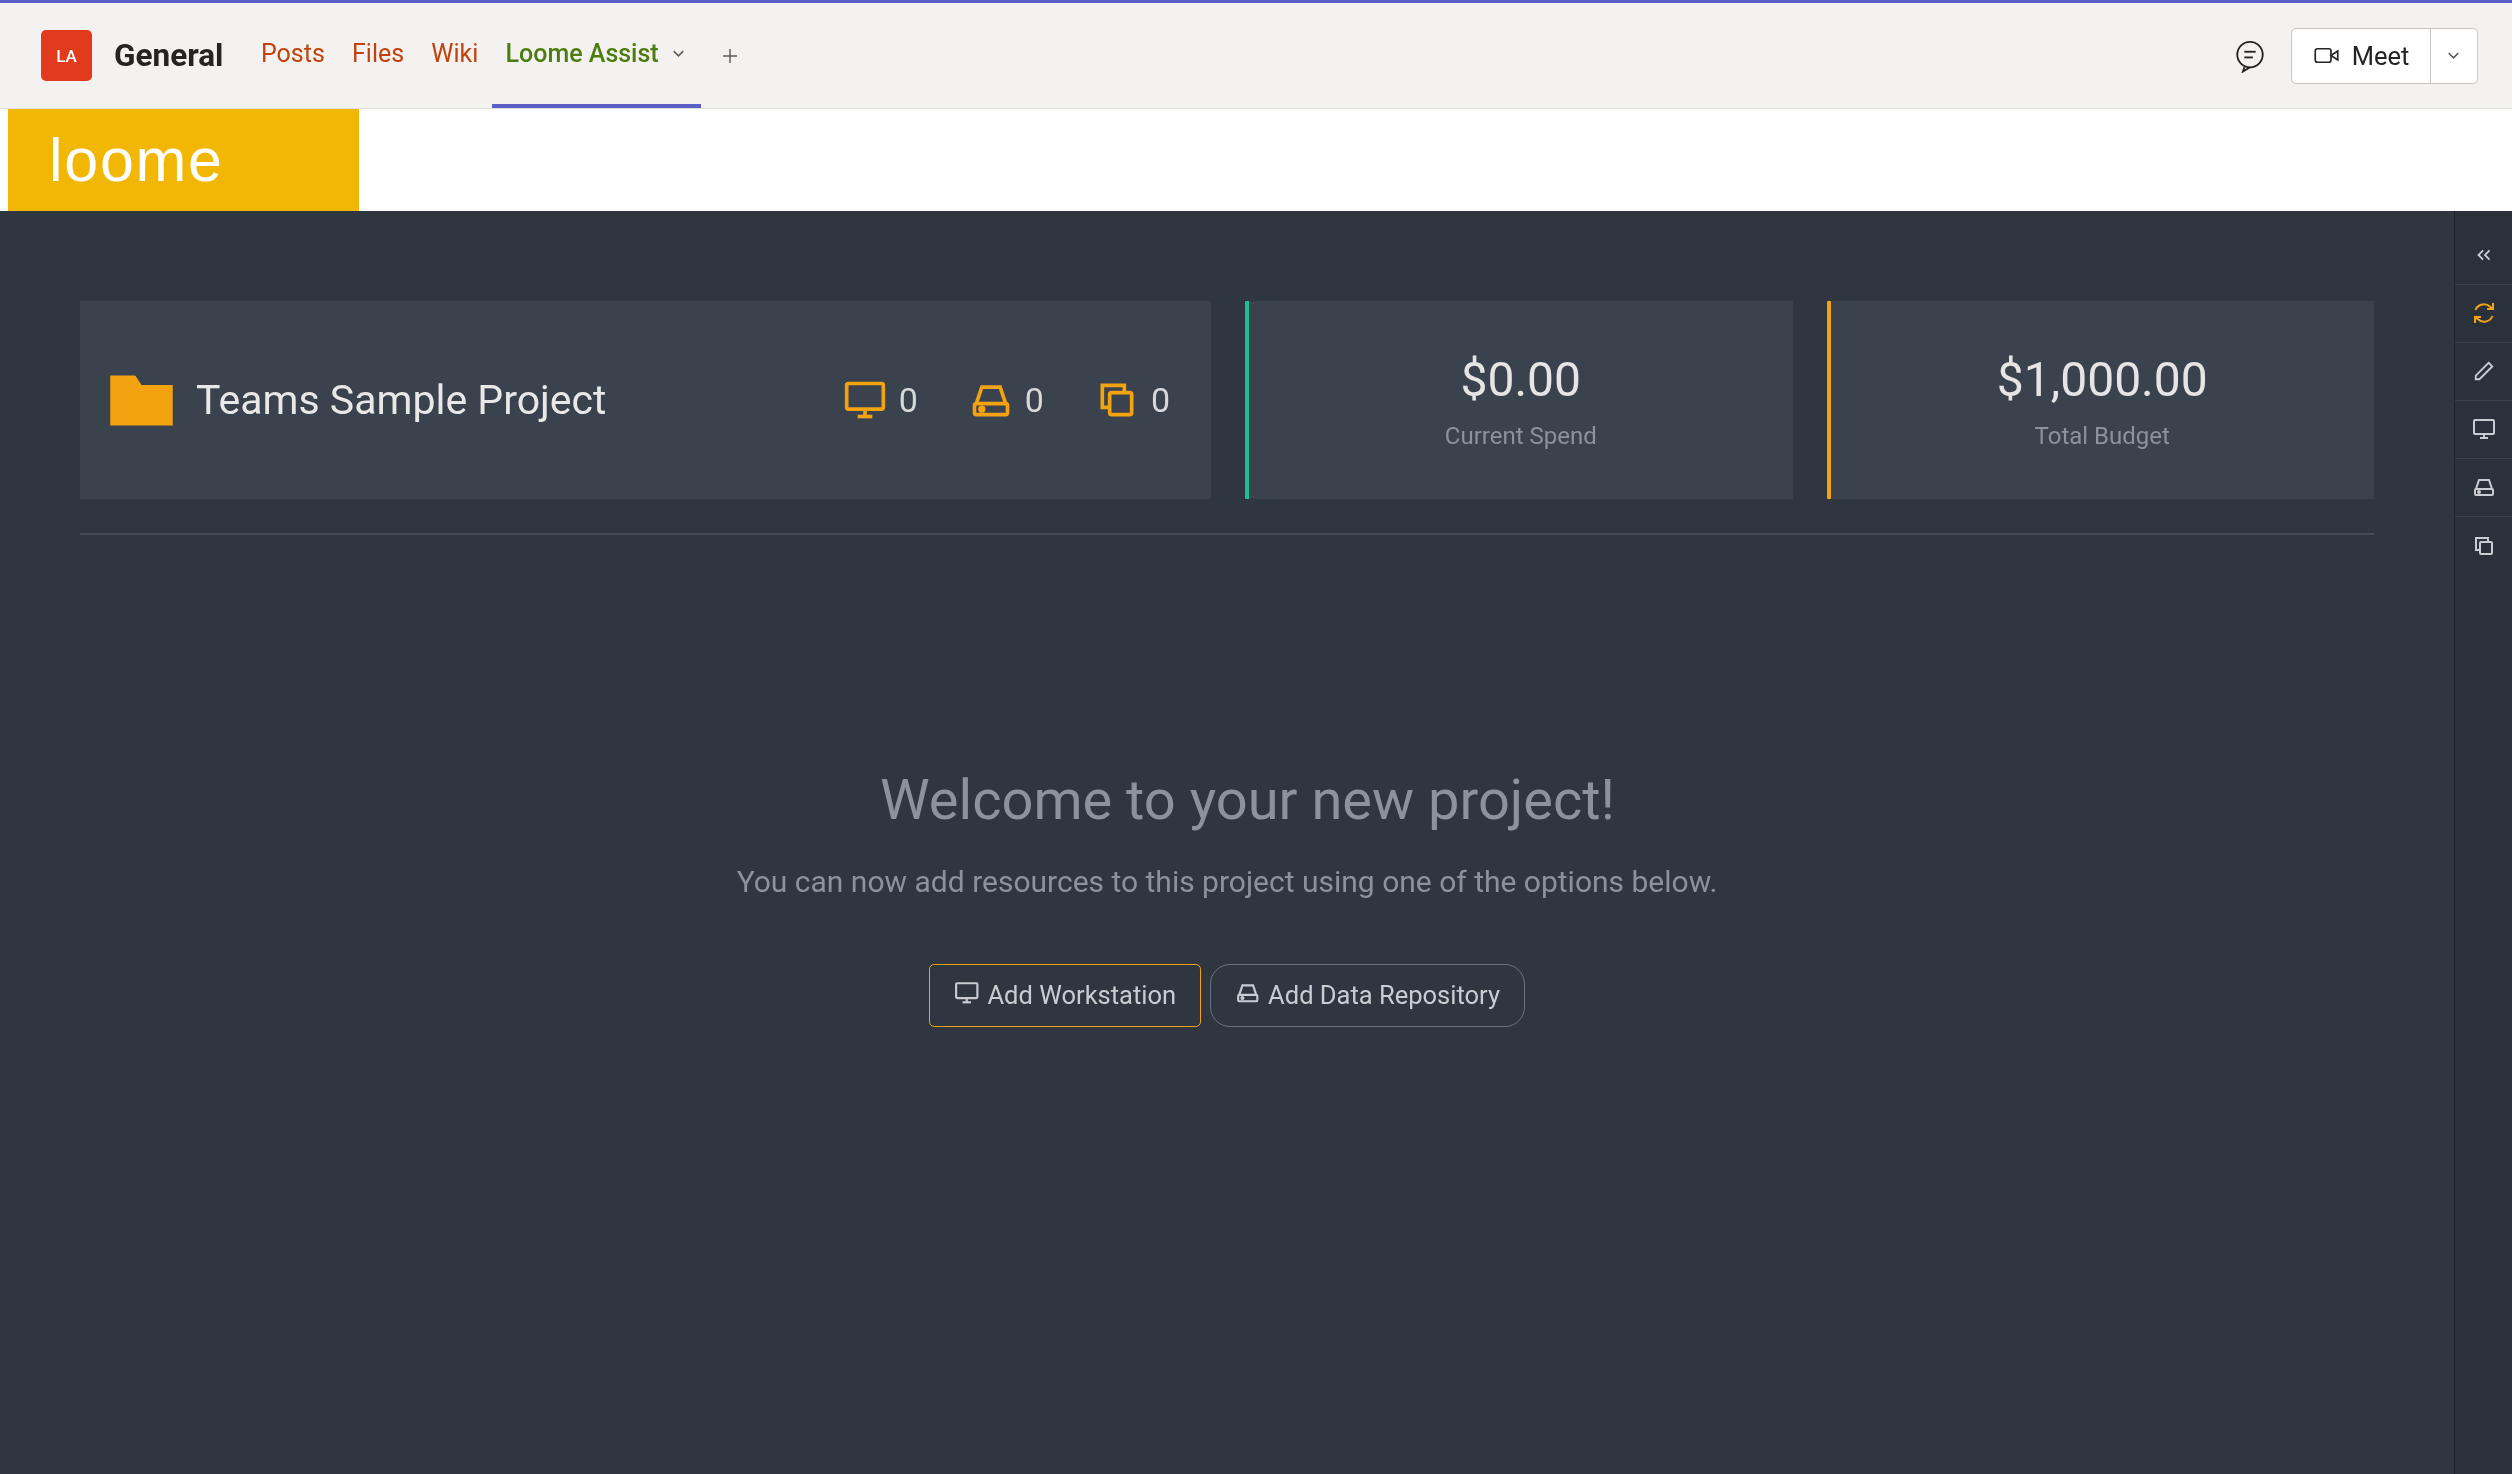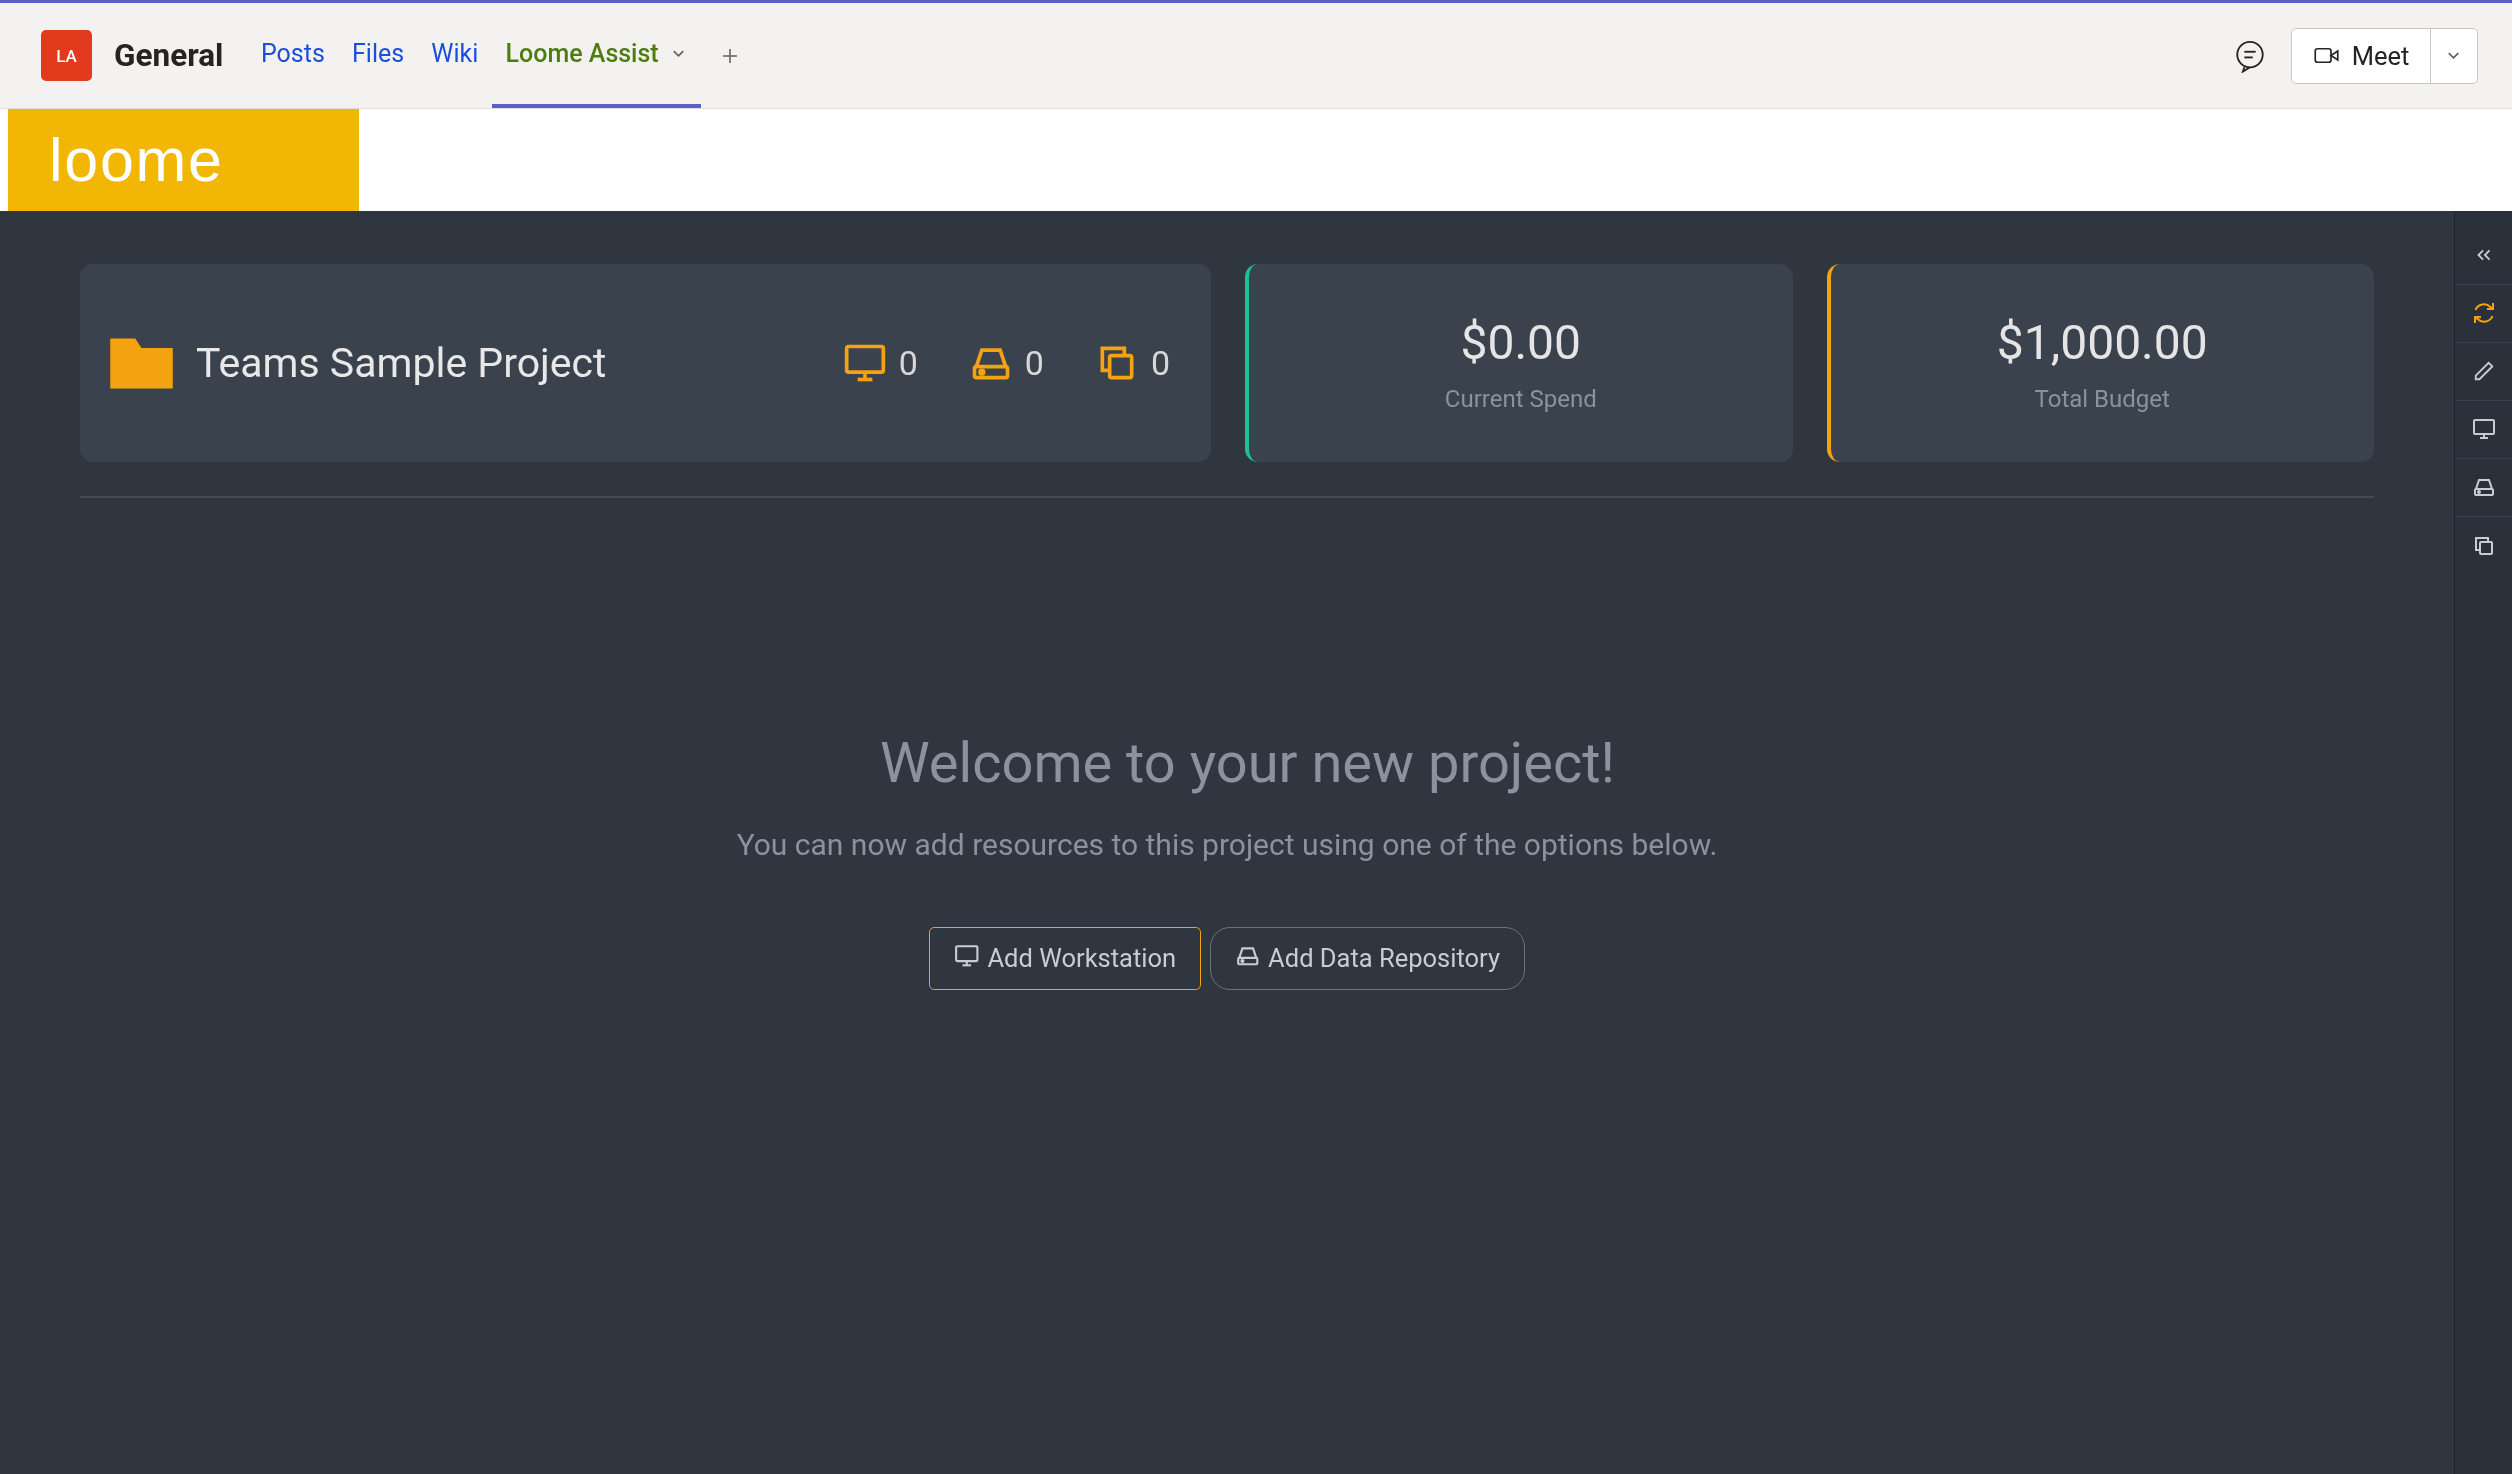--- a/index.html
+++ b/index.html
@@ -44,21 +44,21 @@
       margin-left: 24px;
       height: 100%;
       gap: 0;
     }
     .tab {
       padding: 0 13.6px;
       height: 100%;
       display: flex;
       align-items: center;
       font-size: 25px;
-      color: #1d4ed8;
+      color: #c2410c;
       cursor: pointer;
       border-bottom: 4.3px solid transparent;
       position: relative;
     }
     .tab.active {
       color: #4d7c0f;
       font-weight: 550;
       border-bottom-color: #5B5FC7;
     }
     .tab-chevron {
@@ -133,24 +133,25 @@
       flex: 1;
       padding: 53px 0 0 0;
     }
     .cards-row {
       display: flex;
       gap: 34px;
       padding: 0 80px 0 80px;
     }
     .card {
       background: #3A424E;
-      border-radius: 13px;
+      border-radius: 1px;
       height: 198px;
       display: flex;
       align-items: center;
+      margin-top: 37px;
     }
     .project-card {
       flex: 0 0 1131px;
       padding: 0 41px 0 24px;
       gap: 17px;
     }
     .folder-icon { color: #F2A30F; }
     .project-name {
       color: #E8E8E8;
       font-size: 41px;

